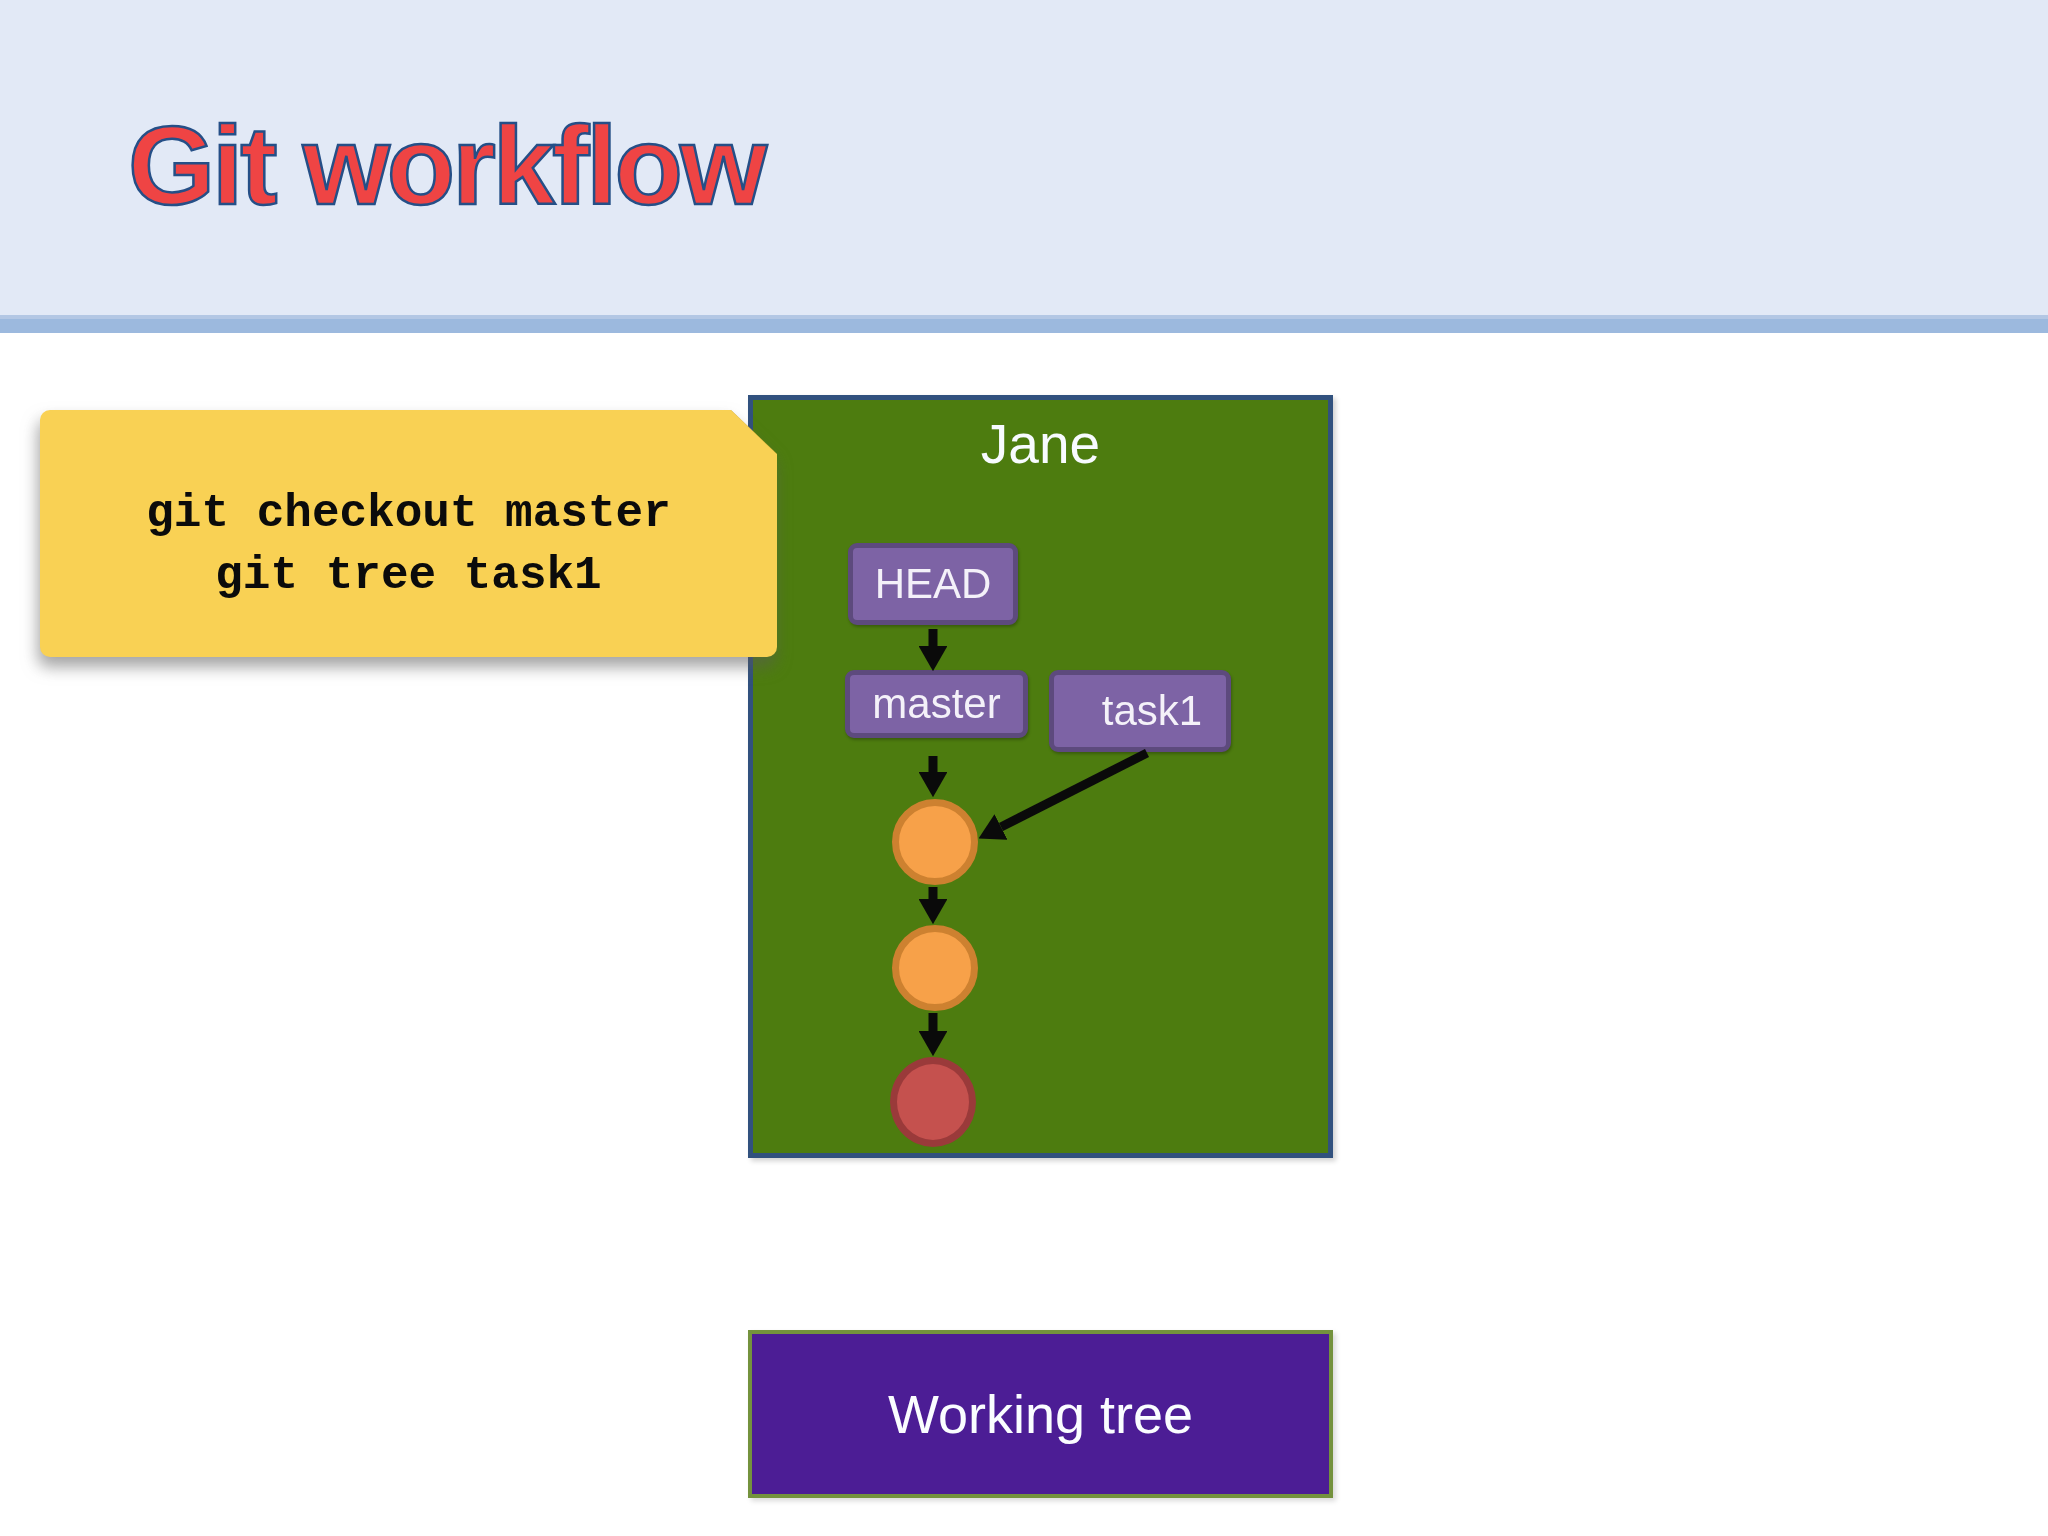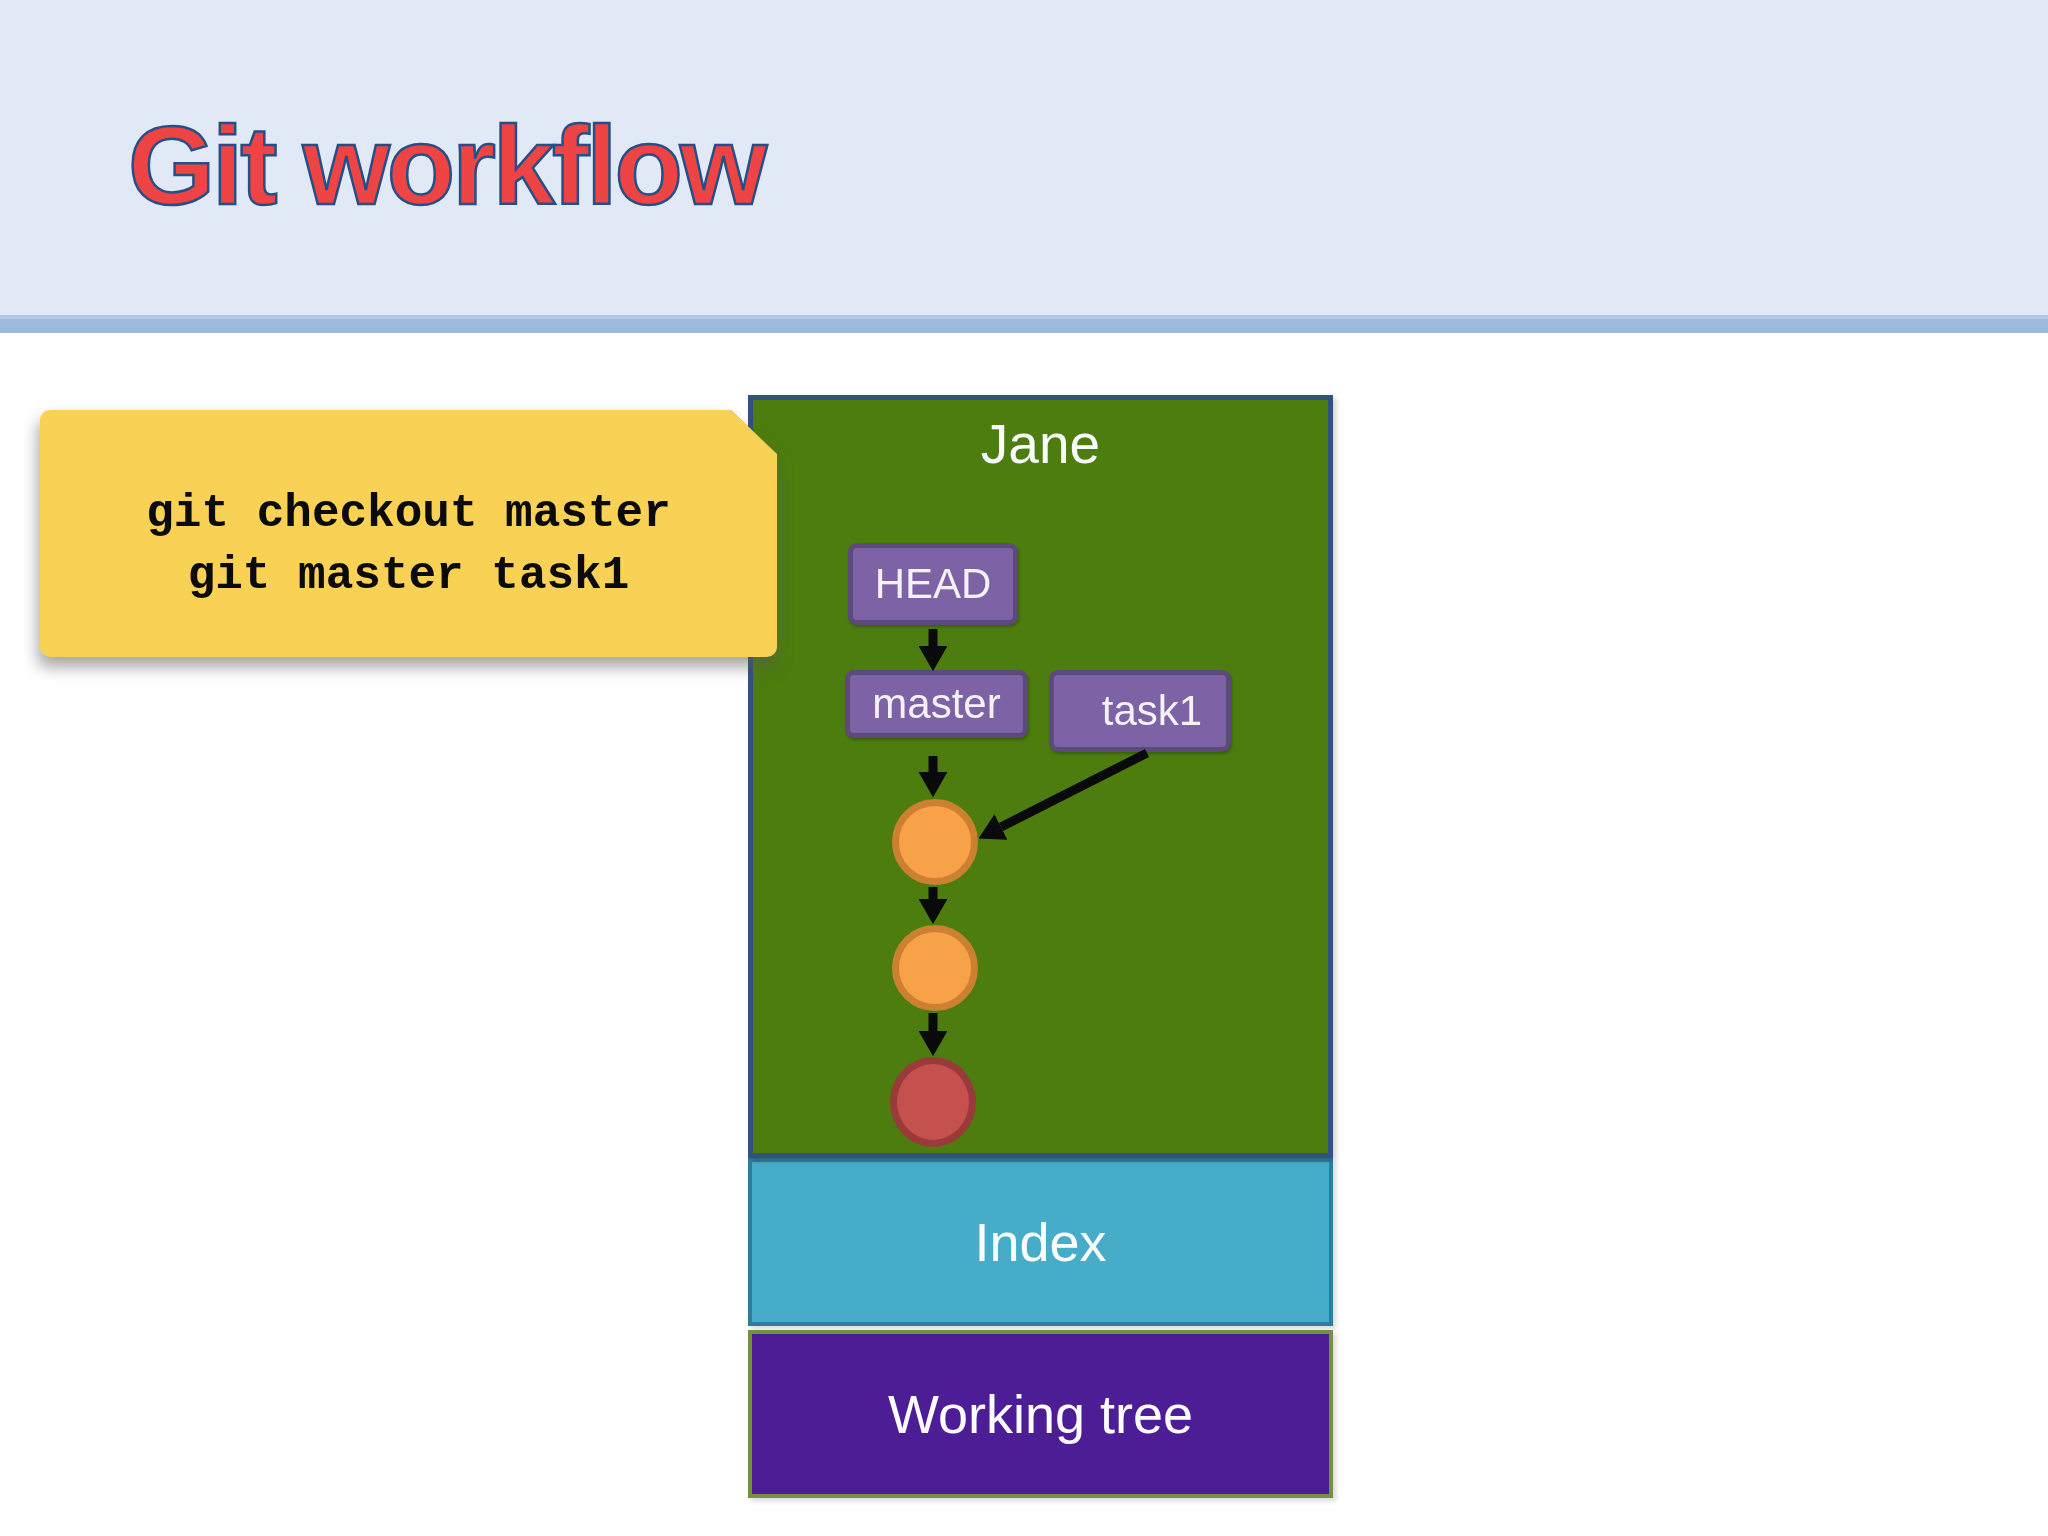--- a/index.html
+++ b/index.html
@@ -152,25 +152,22 @@
       <path d="M933,887 L933,899" marker-end="url(#ah)"></path>
       <path d="M933,1013 L933,1031" marker-end="url(#ah)"></path>
     </g>
   </svg>
 
   <div class="callout-wrap">
     <div class="callout">
       <div class="callout-fold-line"></div>
       <div class="callout-text">
         <span>git checkout master</span>
-        <span>git master task1</span>
+        <span>git tree task1</span>
       </div>
     </div>
   </div>
 
-  <div class="band band-index">
-    <span>Index</span>
-  </div>
   <div class="band band-working">
     <span>Working tree</span>
   </div>
 
 </div>
 
 </body></html>

